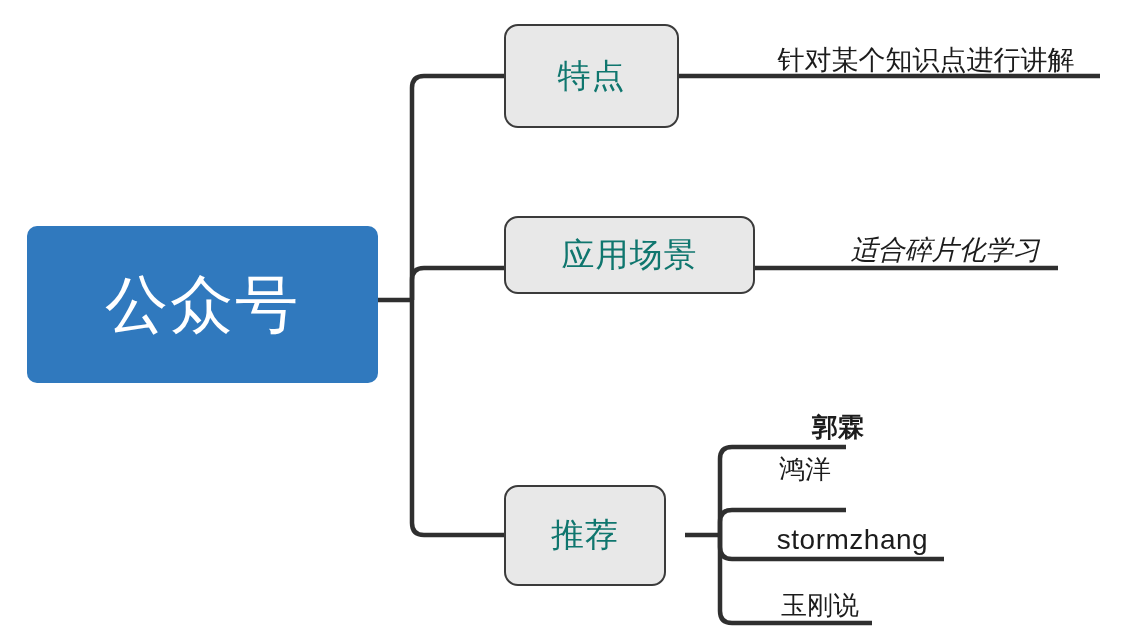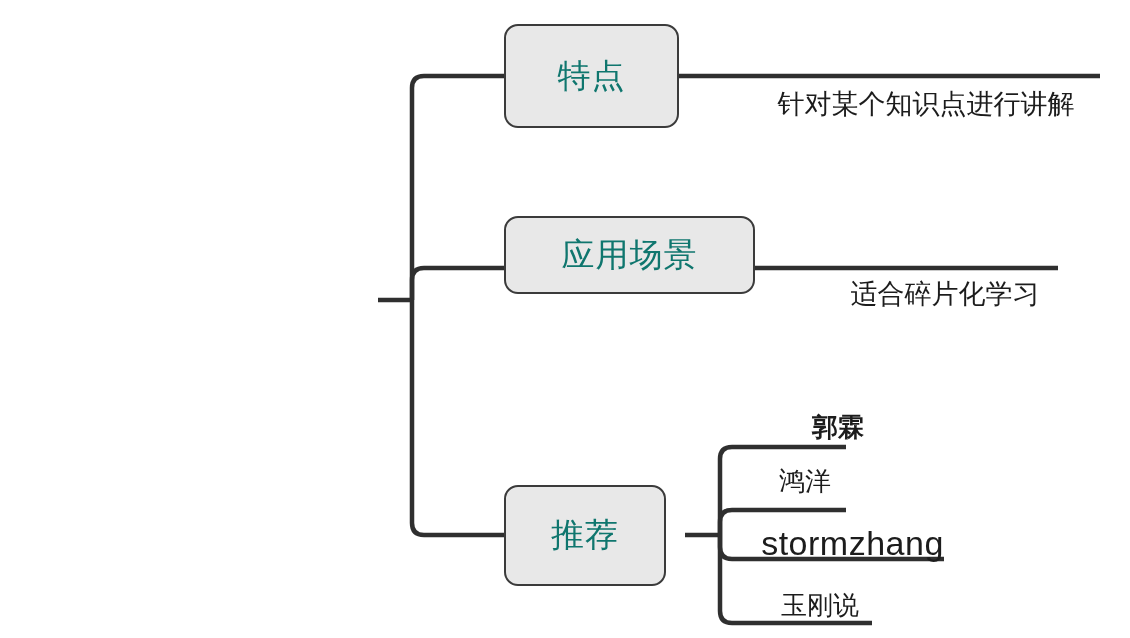--- a/index.html
+++ b/index.html
@@ -69,33 +69,32 @@
   }
   .leaf {
     position: absolute;
     box-sizing: border-box;
     color: #1c1c1c;
     white-space: nowrap;
     text-align: center;
   }
   .leaf-lg {
     font-size: 27px;
-    margin-top: 44px;
   }
   .leaf-sm {
     font-size: 26px;
   }
   .leaf-latin {
-    font-size: 34px;
+    font-size: 28px;
     letter-spacing: 0.5px;
   }
   .leaf-feature   { left: 752px; top: 42px;  width: 348px; }
-  .leaf-scenario  { left: 830px; top: 232px; width: 230px; }
+  .leaf-scenario  { left: 830px; top: 232px; width: 230px; font-style: italic; }
   .leaf-guolin    { left: 788px; top: 410px; width: 100px; font-weight: bold; }
-  .leaf-hongyang  { left: 755px; top: 464px; width: 100px; }
+  .leaf-hongyang  { left: 755px; top: 452px; width: 100px; }
   .leaf-storm     { left: 755px; top: 524px; width: 195px; }
   .leaf-yugang    { left: 755px; top: 588px; width: 130px; text-align: center; }
 </style>
 </head>
 <body>
 
 <div id="canvas">
 
   <svg id="connectors" viewBox="0 0 1130 638" xmlns="http://www.w3.org/2000/svg">
     <g fill="none" stroke="#2f2f2f" stroke-width="4.5" stroke-linecap="butt" stroke-linejoin="round">
@@ -113,20 +112,23 @@
       <path d="M 720 535 L 720 459 Q 720 447 732 447 L 846 447"></path>
       <path d="M 720 535 L 720 522 Q 720 510 732 510 L 846 510"></path>
       <path d="M 720 535 L 720 547 Q 720 559 732 559 L 944 559"></path>
       <path d="M 720 535 L 720 611 Q 720 623 732 623 L 872 623"></path>
 
       <path d="M 752 76 L 1100 76"></path>
       <path d="M 828 268 L 1058 268"></path>
     </g>
   </svg>
 
+  <div class="node node-root">
+    <span>公众号</span>
+  </div>
 
   <div class="node node-branch node-feature">
     <span>特点</span>
   </div>
 
   <div class="node node-branch node-scenario">
     <span>应用场景</span>
   </div>
 
   <div class="node node-branch node-recommend">

